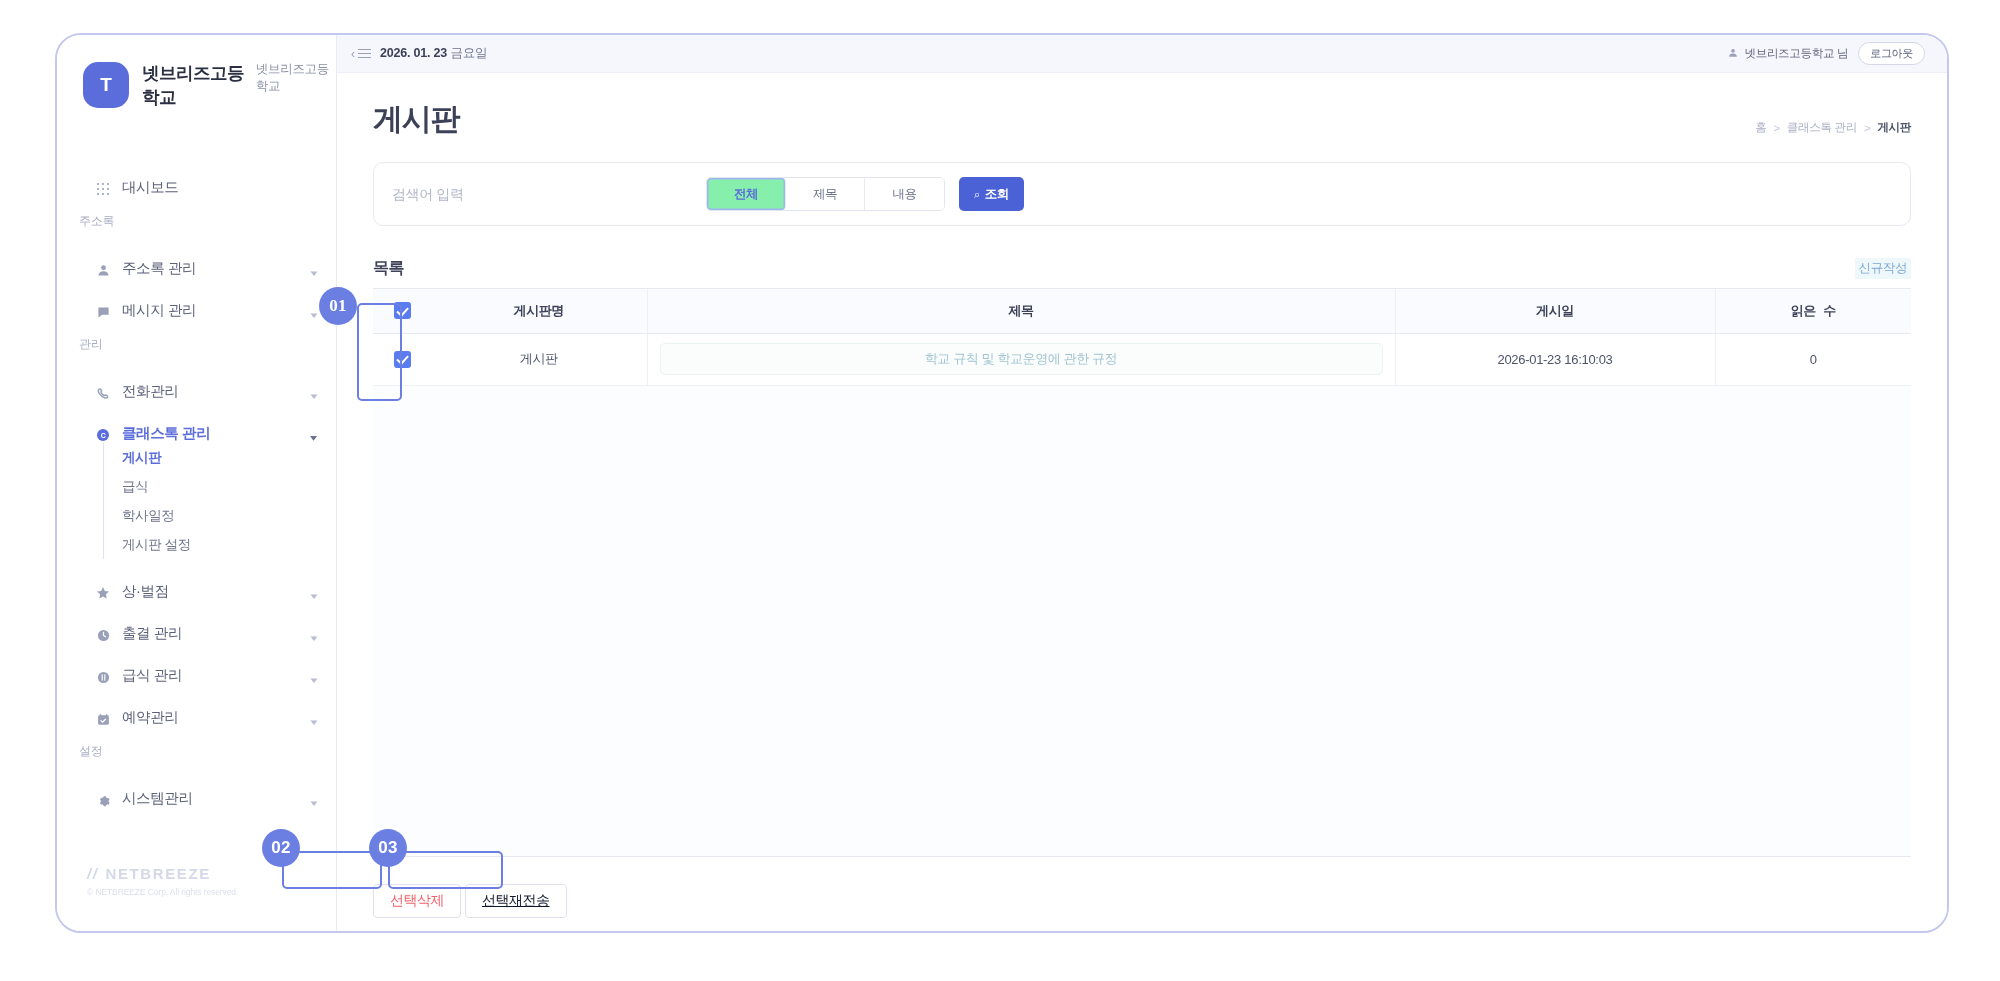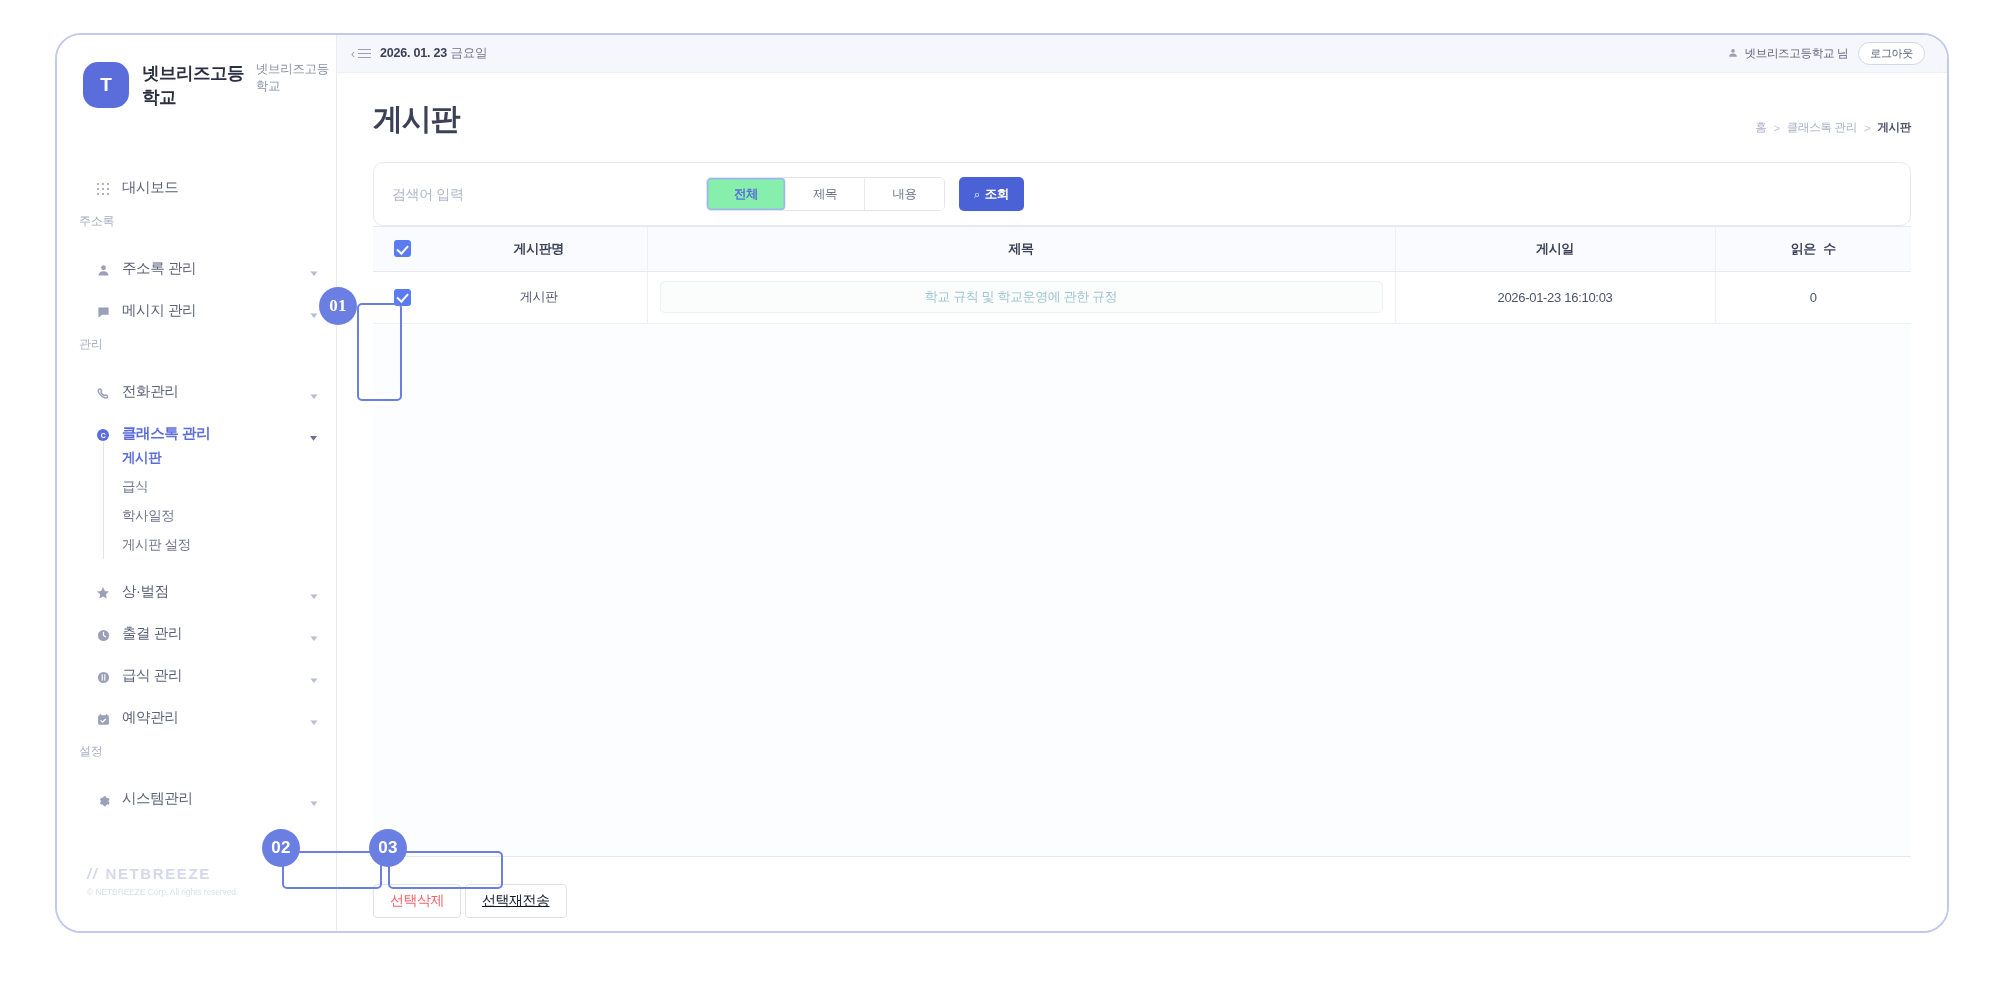--- a/index.html
+++ b/index.html
@@ -569,20 +569,24 @@
           <button class="seg-btn">제목</button>
           <button class="seg-btn">내용</button>
         </div>
         <button class="btn-search">
           <span class="mag">⌕</span>
           <span>조회</span>
         </button>
         <div style="flex:1"></div>
       </div>
 
+      <div class="list-head">
+        <div class="list-title">목록</div>
+        <button class="btn-new">신규작성</button>
+      </div>
 
       <div class="table-wrap">
         <table class="grid">
           <colgroup>
             <col class="col-check">
               <col class="col-board">
               <col>
               <col class="col-date">
               <col class="col-read">
           </colgroup>

